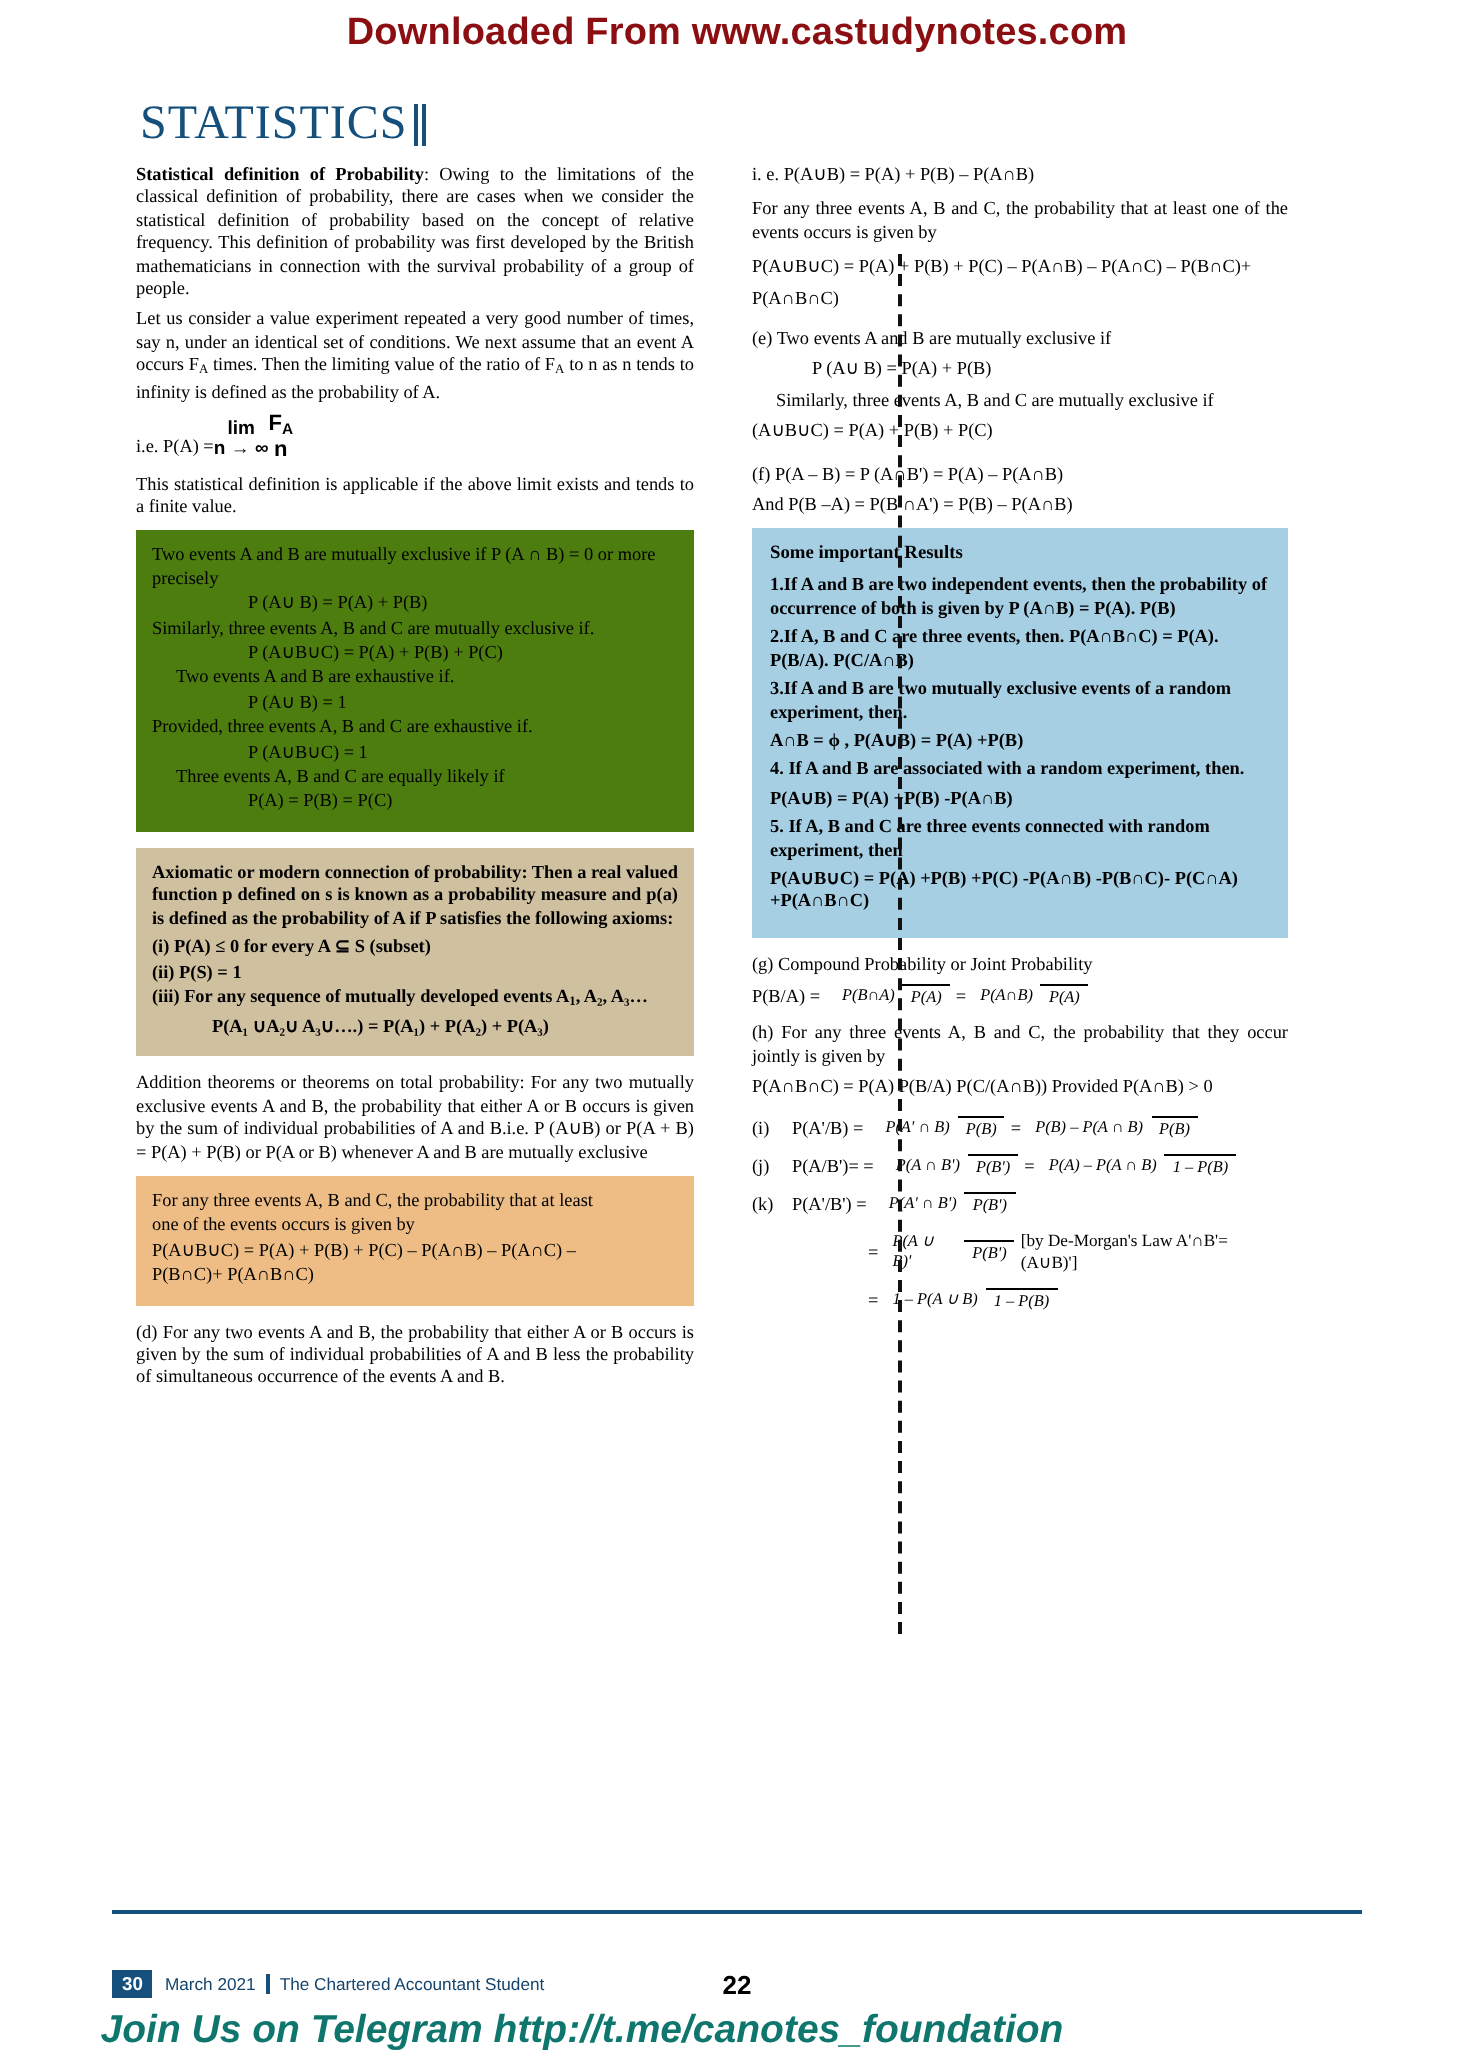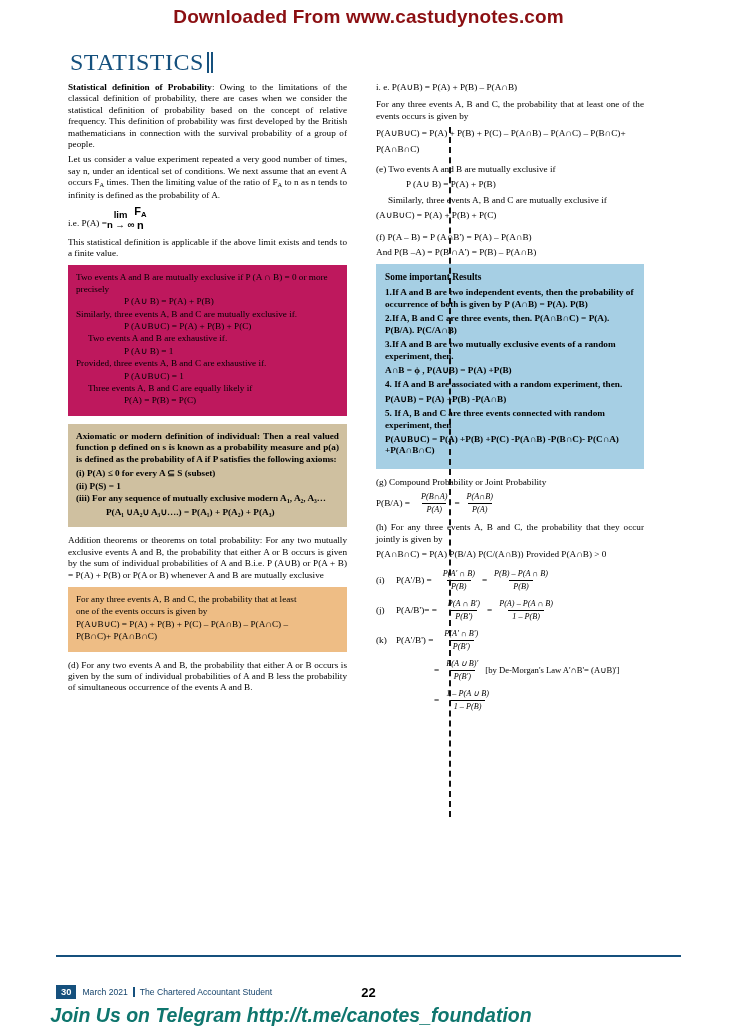--- a/index.html
+++ b/index.html
@@ -91,35 +91,35 @@
   .nojust { text-align: left; }
   .ctr { text-align: center; }
   b { font-weight: bold; }
 
   
   .box {
     padding: 7px 8px 8px 8px;
     margin: 6px 0 8px 0;
   }
   .box .ln { margin-bottom: 1px; text-align: left; }
-  .box-yellow { background: #be185d; }
+  .box-yellow { background: #4d7c0f; }
   .box-tan    { background: #cfc0a0; }
   .box-orange { background: #eebd85; }
   .box-blue   { background: #a6cfe4; padding: 8px 9px 9px 9px; }
   .box-blue .ln { margin-bottom: 3px; font-weight: bold; }
   .box-blue .bhead { font-weight: bold; margin-bottom: 5px; font-size: 9.4px; }
   .box-tan .ln { font-weight: bold; }
   .indent  { padding-left: 48px; }
   .indent2 { padding-left: 30px; }
   .indent3 { padding-left: 12px; }
 
   
   .frac {
     display: inline-flex;
-    flex-direction: column;
+    flex-direction: row;
     align-items: center;
     vertical-align: middle;
     margin: 0 3px;
     font-style: italic;
     font-size: 8.2px;
     line-height: 10px;
   }
   .frac .num { padding: 0 4px 1px 4px; }
   .frac .den { border-top: 1.1px solid #000; padding: 1px 4px 0 4px; }
   .limblk {
@@ -245,24 +245,24 @@
         <div class="ln indent">P (A∪B∪C) = P(A) + P(B) + P(C)</div>
         <div class="ln indent3">Two events A and B are exhaustive if.</div>
         <div class="ln indent">P (A∪ B) = 1</div>
         <div class="ln">Provided, three events A, B and C are exhaustive if.</div>
         <div class="ln indent">P (A∪B∪C) = 1</div>
         <div class="ln indent3">Three events A, B and C are equally likely if</div>
         <div class="ln indent">P(A) = P(B) = P(C)</div>
       </div>
 
       <div class="box box-tan">
-        <div class="ln" style="text-align:justify;"><b>Axiomatic or modern definition of individual:</b><span> Then a real valued function p defined on s is known as a probability measure and p(a) is defined as the probability of A if P satisfies the following axioms:</span></div>
+        <div class="ln" style="text-align:justify;"><b>Axiomatic or modern connection of probability:</b><span> Then a real valued function p defined on s is known as a probability measure and p(a) is defined as the probability of A if P satisfies the following axioms:</span></div>
         <div class="ln" style="margin-top:3px;">(i)     P(A) ≤ 0 for every A ⊆ S   (subset)</div>
         <div class="ln">(ii)    P(S) = 1</div>
-        <div class="ln"><span>(iii)   For any sequence of mutually exclusive modern A</span><sub>1</sub><span>, A₂, A₃…</span></div>
+        <div class="ln"><span>(iii)   For any sequence of mutually developed events A</span><sub>1</sub><span>, A₂, A₃…</span></div>
         <div class="ln indent2">P(A₁ ∪A₂∪ A₃∪….) = P(A₁) + P(A₂) + P(A₃)</div>
       </div>
 
       <p>Addition theorems or theorems on total probability: For any two mutually exclusive events A and B, the probability that either A or B occurs is given by the sum of individual probabilities of A and B.i.e. P (A∪B) or P(A + B) = P(A) + P(B) or P(A or B) whenever A and B are mutually exclusive</p>
 
       <div class="box box-orange">
         <div class="ln ctr">For any three events A, B and C, the probability that at least</div>
         <div class="ln ctr">one of the events occurs is given by</div>
         <div class="ln ctr">P(A∪B∪C) = P(A) + P(B) + P(C) – P(A∩B) – P(A∩C) –</div>
         <div class="ln ctr">P(B∩C)+ P(A∩B∩C)</div>

